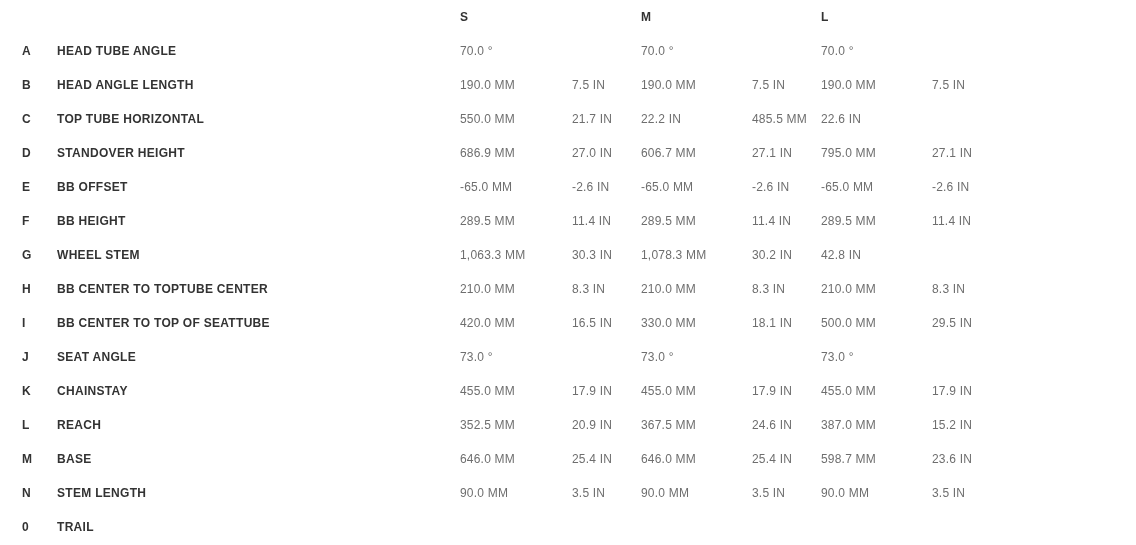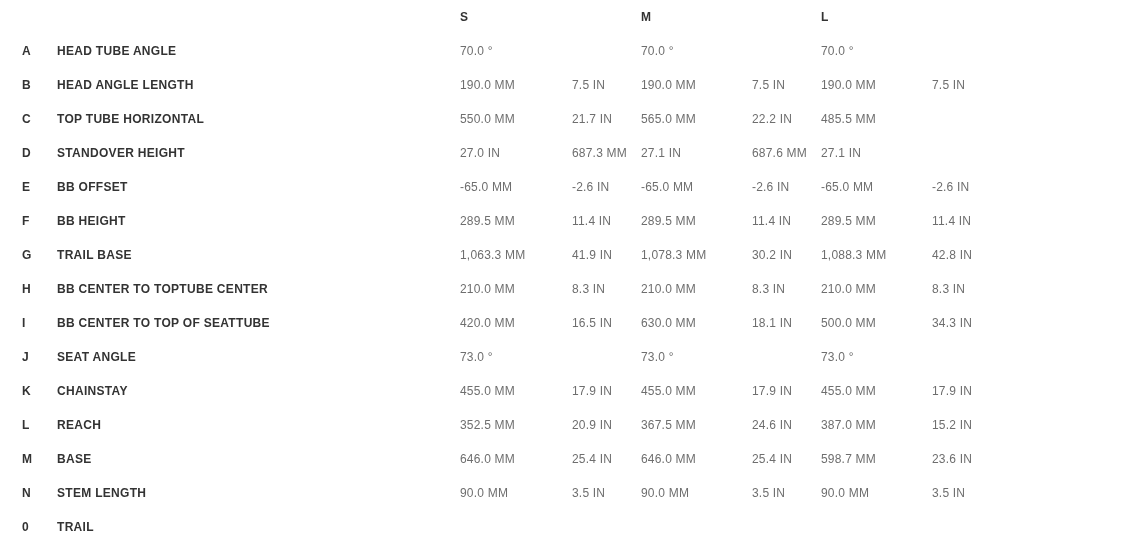--- a/index.html
+++ b/index.html
@@ -72,32 +72,33 @@
     <span class="cell value">7.5 IN</span>
     <span class="cell value">190.0 MM</span>
     <span class="cell value">7.5 IN</span>
   </div>
 
   <div class="row">
     <span class="cell letter">C</span>
     <span class="cell label">TOP TUBE HORIZONTAL</span>
     <span class="cell value">550.0 MM</span>
     <span class="cell value">21.7 IN</span>
-    <span class="cell value">565.0 MM</span>
     <span class="cell value">22.2 IN</span>
     <span class="cell value">485.5 MM</span>
+    <span class="cell value">22.6 IN</span>
   </div>
 
   <div class="row">
     <span class="cell letter">D</span>
     <span class="cell label">STANDOVER HEIGHT</span>
+    <span class="cell value">686.9 MM</span>
     <span class="cell value">27.0 IN</span>
-    <span class="cell value">687.3 MM</span>
+    <span class="cell value">606.7 MM</span>
     <span class="cell value">27.1 IN</span>
-    <span class="cell value">687.6 MM</span>
+    <span class="cell value">795.0 MM</span>
     <span class="cell value">27.1 IN</span>
   </div>
 
   <div class="row">
     <span class="cell letter">E</span>
     <span class="cell label">BB OFFSET</span>
     <span class="cell value">-65.0 MM</span>
     <span class="cell value">-2.6 IN</span>
     <span class="cell value">-65.0 MM</span>
     <span class="cell value">-2.6 IN</span>
@@ -111,49 +112,48 @@
     <span class="cell value">289.5 MM</span>
     <span class="cell value">11.4 IN</span>
     <span class="cell value">289.5 MM</span>
     <span class="cell value">11.4 IN</span>
     <span class="cell value">289.5 MM</span>
     <span class="cell value">11.4 IN</span>
   </div>
 
   <div class="row">
     <span class="cell letter">G</span>
-    <span class="cell label">TRAIL BASE</span>
+    <span class="cell label">WHEEL STEM</span>
     <span class="cell value">1,063.3 MM</span>
-    <span class="cell value">41.9 IN</span>
+    <span class="cell value">30.3 IN</span>
     <span class="cell value">1,078.3 MM</span>
     <span class="cell value">30.2 IN</span>
-    <span class="cell value">1,088.3 MM</span>
     <span class="cell value">42.8 IN</span>
   </div>
 
   <div class="row">
     <span class="cell letter">H</span>
     <span class="cell label">BB CENTER TO TOPTUBE CENTER</span>
     <span class="cell value">210.0 MM</span>
     <span class="cell value">8.3 IN</span>
     <span class="cell value">210.0 MM</span>
     <span class="cell value">8.3 IN</span>
     <span class="cell value">210.0 MM</span>
     <span class="cell value">8.3 IN</span>
   </div>
 
   <div class="row">
     <span class="cell letter">I</span>
     <span class="cell label">BB CENTER TO TOP OF SEATTUBE</span>
     <span class="cell value">420.0 MM</span>
     <span class="cell value">16.5 IN</span>
-    <span class="cell value">630.0 MM</span>
+    <span class="cell value">330.0 MM</span>
     <span class="cell value">18.1 IN</span>
     <span class="cell value">500.0 MM</span>
-    <span class="cell value">34.3 IN</span>
+    <span class="cell value">29.5 IN</span>
   </div>
 
   <div class="row">
     <span class="cell letter">J</span>
     <span class="cell label">SEAT ANGLE</span>
     <span class="cell value">73.0 °</span>
     <span class="cell value"></span>
     <span class="cell value">73.0 °</span>
     <span class="cell value"></span>
     <span class="cell value">73.0 °</span>

